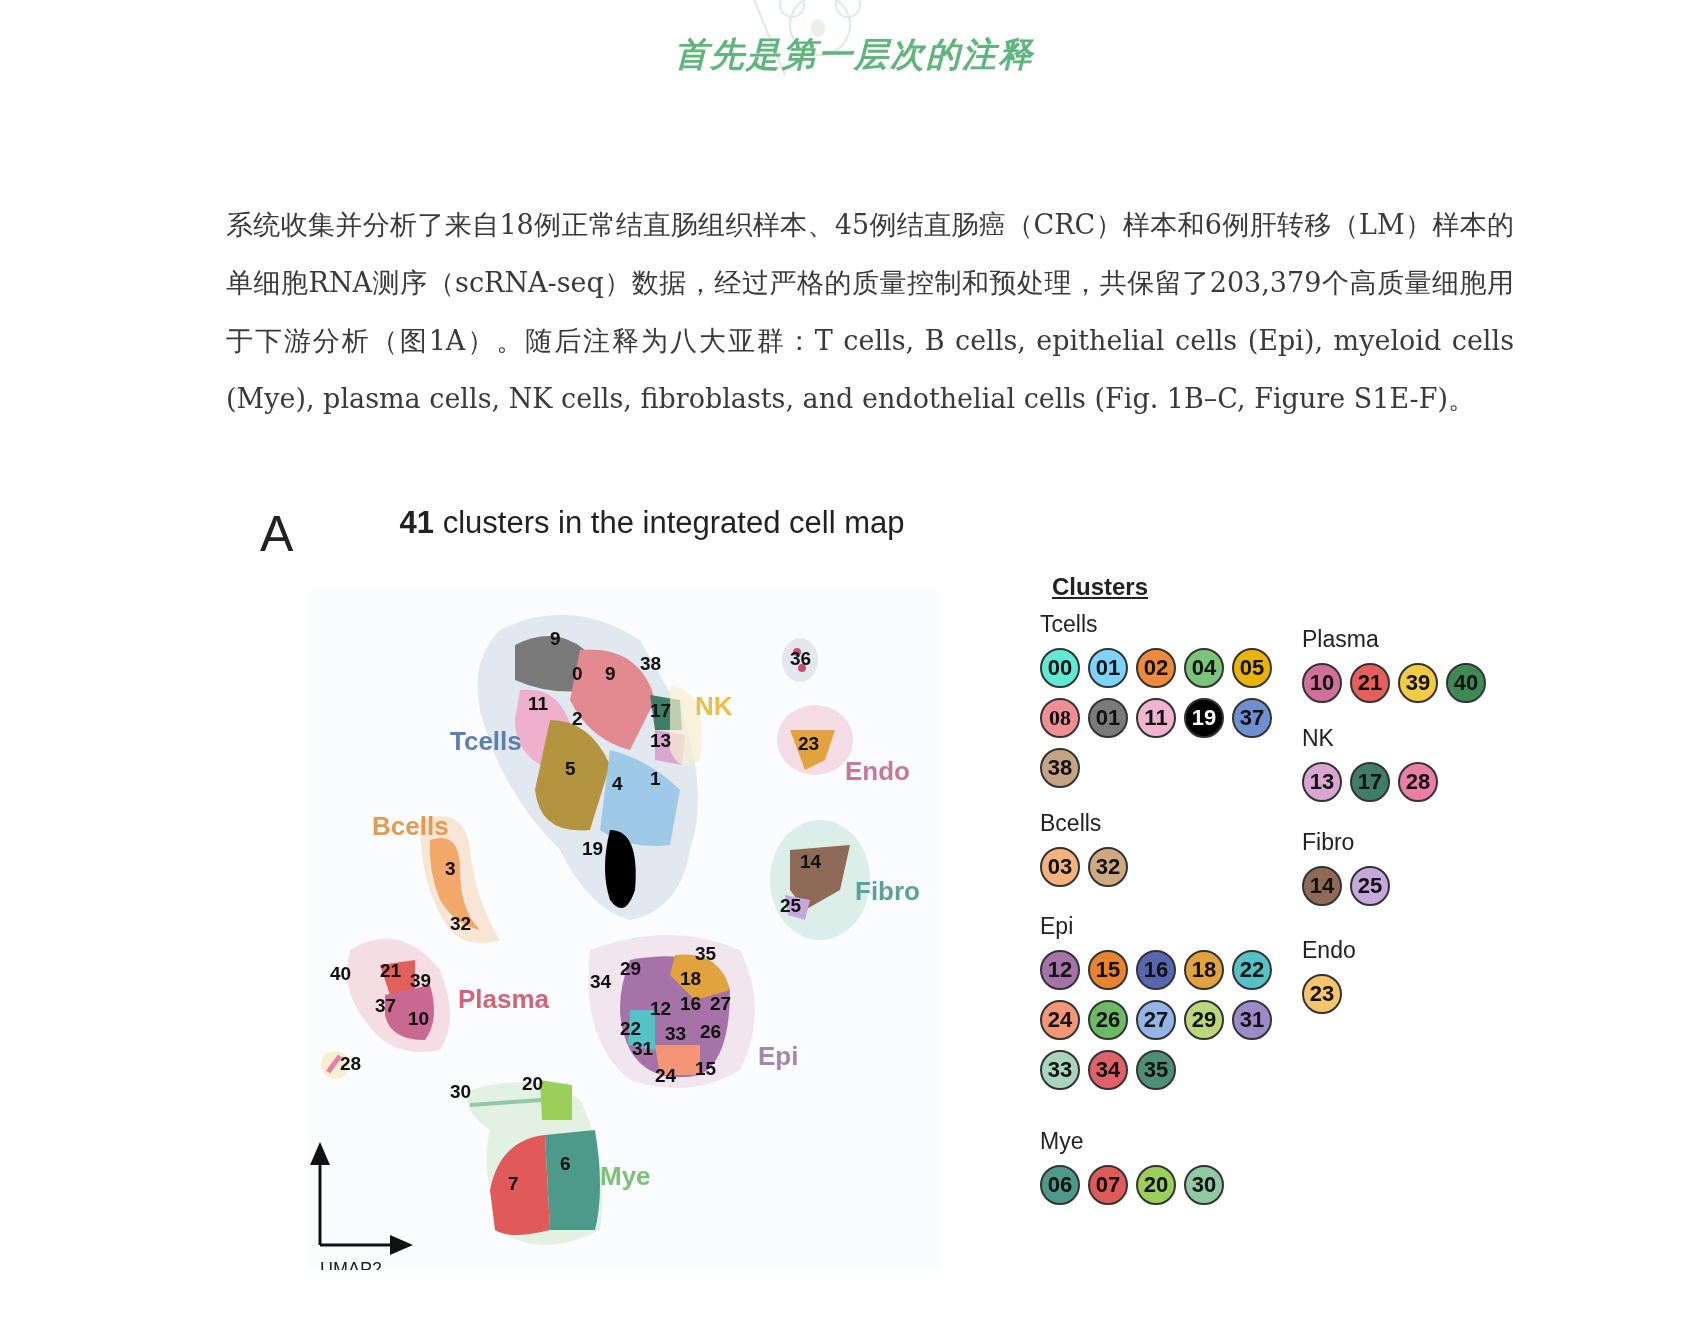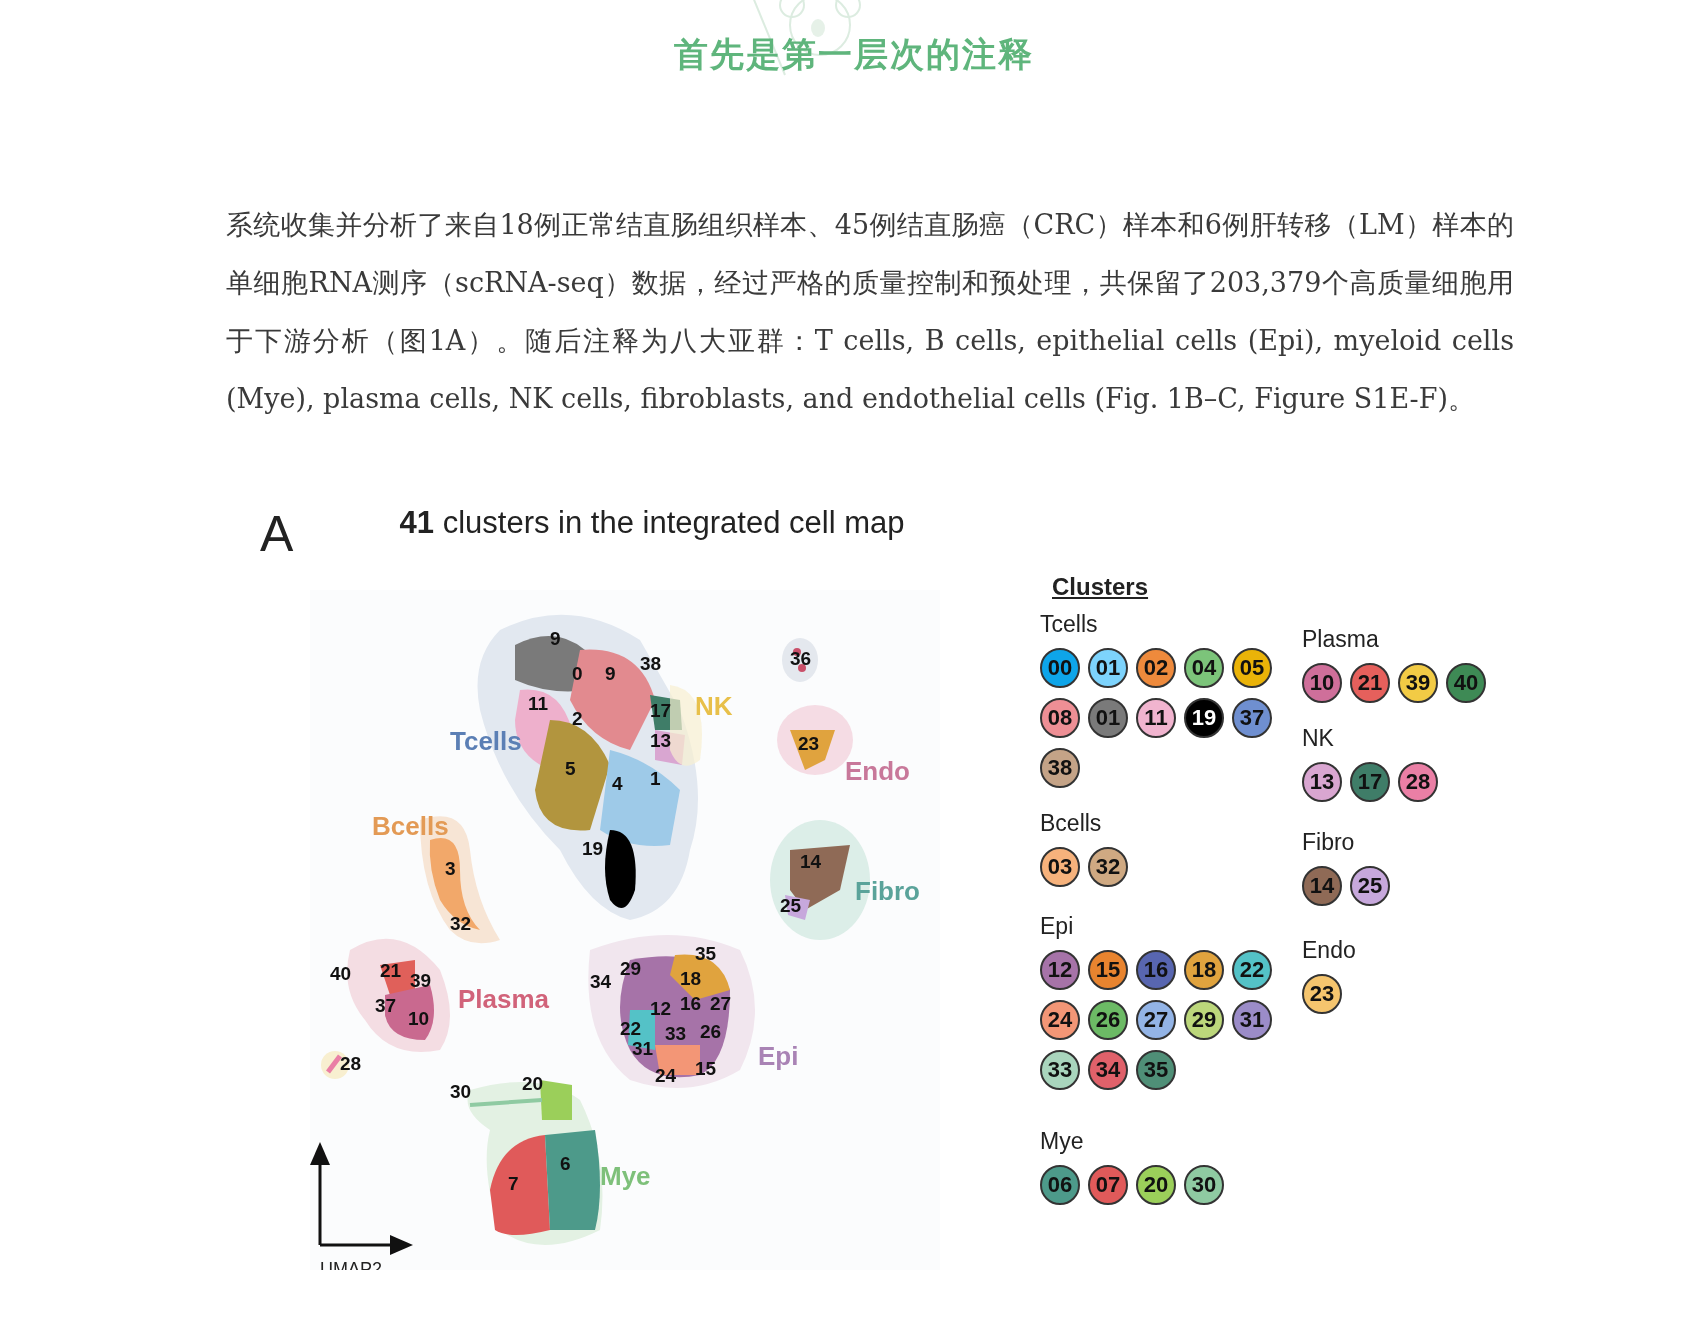--- a/index.html
+++ b/index.html
@@ -1,20 +1,20 @@
 <!DOCTYPE html>
 <html><head>
 <meta charset="utf-8">
 <style>
   html, body { margin: 0; padding: 0; background: #ffffff; }
   body { width: 1708px; height: 1322px; position: relative; overflow: hidden;
          font-family: "DejaVu Sans", sans-serif; color: #333; }
   .koala { position: absolute; left: 730px; top: -10px; width: 140px; height: 90px; opacity: 0.35; }
   .heading { position: absolute; top: 32px; left: 0; width: 1708px; text-align: center;
-             font-size: 34px; font-weight: bold; color: #5fb57c; letter-spacing: 2px; }
+             font-size: 34px; font-weight: bold; color: #5fb57c; letter-spacing: 2px; font-style: italic; }
   .para { position: absolute; left: 210px; top: 180px; width: 1320px;
           font-family: "DejaVu Serif", serif; font-size: 27px; line-height: 58px;
           color: #3a3a3a; text-align: justify; }
   .para p { margin: 16px; }
   .figure { position: absolute; left: 240px; top: 495px; width: 1310px; height: 800px;
             font-family: "Liberation Sans", sans-serif; color: #222; }
   .panel-letter { position: absolute; left: 20px; top: 10px; font-size: 50px; color: #222; }
   .fig-title { position: absolute; left: 122px; top: 8px; width: 580px; text-align: center;
                font-size: 31px; line-height: 40px; }
   .fig-title b { font-weight: bold; }
@@ -166,26 +166,26 @@
       </g>
     </svg>
   </div>
 
   <div class="legend">
     <div class="legend-title">Clusters</div>
     <div id="legend-left" class="group-col">
         <div class="group" style="left: 0px; top: 38px;">
           <div class="group-label">Tcells</div>
           <div class="dots">
-            <div class="dot" style="background: #0ea5e9;">00</div>
+            <div class="dot" style="background: #5eead4;">00</div>
             <div class="dot" style="background: #7dd3fc;">01</div>
             <div class="dot" style="background: rgb(238, 138, 60);">02</div>
             <div class="dot" style="background: rgb(124, 196, 122);">04</div>
             <div class="dot" style="background: #eab308;">05</div>
-            <div class="dot" style="background: rgb(238, 143, 149);">08</div>
+            <div class="dot" style="background: rgb(238, 143, 149); font-family: Liberation Serif, serif;">08</div>
             <div class="dot" style="background: rgb(122, 122, 122);">01</div>
             <div class="dot" style="background: rgb(241, 180, 207);">11</div>
             <div class="dot dark" style="background: rgb(0, 0, 0);">19</div>
             <div class="dot" style="background: rgb(111, 143, 208);">37</div>
             <div class="dot" style="background: rgb(196, 163, 135);">38</div>
           </div>
         </div>
         <div class="group" style="left: 0px; top: 237px;">
           <div class="group-label">Bcells</div>
           <div class="dots">

